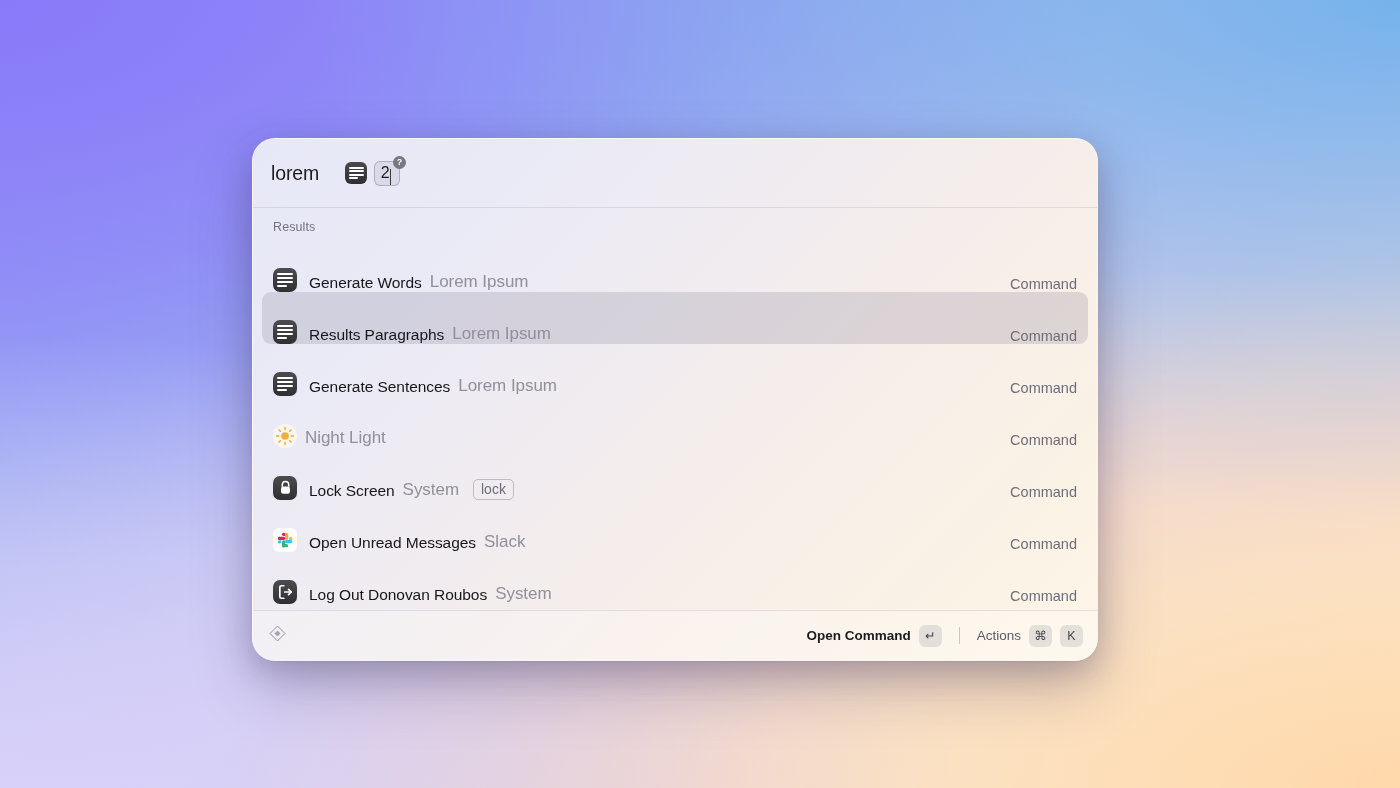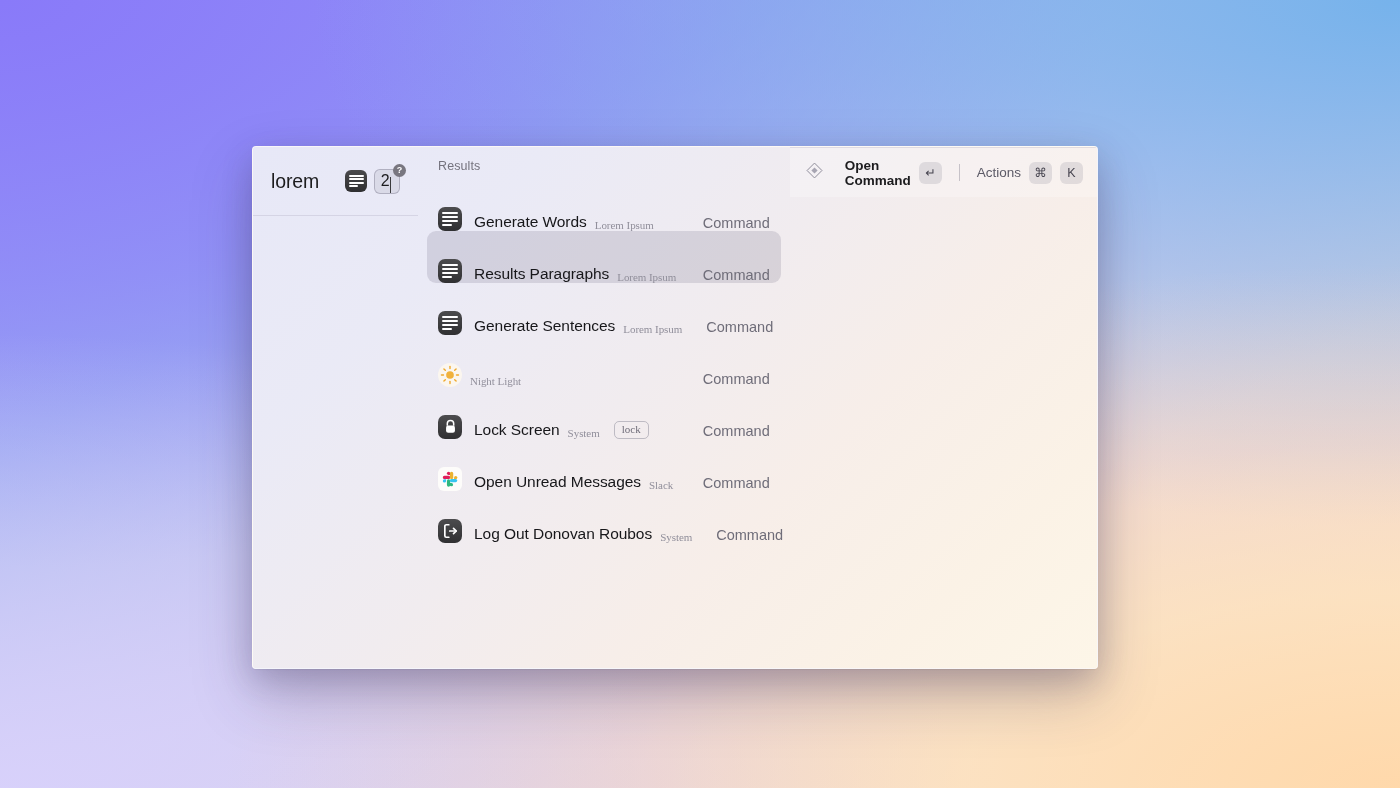--- a/index.html
+++ b/index.html
@@ -21,34 +21,34 @@
       radial-gradient(95% 80% at 0% 100%, rgba(216,209,251,0.95) 0%, rgba(208,203,248,0.55) 38%, rgba(255,255,255,0) 72%),
       radial-gradient(105% 90% at 100% 0%, rgba(116,178,235,0.98) 0%, rgba(130,176,236,0.55) 40%, rgba(255,255,255,0) 74%),
       radial-gradient(110% 100% at 0% 0%, rgba(137,122,249,1) 0%, rgba(140,133,248,0.72) 36%, rgba(255,255,255,0) 72%),
       linear-gradient(150deg, #9a8cf9 0%, #9fb4f0 28%, #d8d2f0 52%, #efe0da 70%, #fae4c9 100%);
   }
 
   
   #launcher {
     position: absolute;
     left: 252px;
-    top: 146px;
+    top: 138px;
     width: 846px;
     height: 523px;
-    border-radius: 4px;
+    border-radius: 23px;
     overflow: hidden;
     background:
       linear-gradient(135deg, #e7e8f7 0%, #eaeaf6 22%, #f1ecef 46%, #f7eee9 64%, #fbf2e6 84%, #fdf6e8 100%);
     box-shadow:
       0 1px 1px rgba(0,0,0,0.05),
       0 10px 30px rgba(60,50,90,0.22),
       0 26px 60px rgba(60,50,90,0.28);
     border: 0.5px solid rgba(255,255,255,0.55);
     display: flex;
-    flex-direction: row;
+    flex-direction: column;
   }
 
   
   #searchbar {
     height: 69px;
     flex: 0 0 69px;
     display: flex;
     align-items: center;
     padding: 0 18px;
     border-bottom: 1px solid rgba(120,115,140,0.17);
@@ -206,30 +206,29 @@
     display:flex; align-items:center; justify-content:center;
   }
 
   .row-title {
     font-size: 15.5px;
     color: #17171a;
     white-space: nowrap;
     letter-spacing: -0.05px;
   }
   .row-subtitle {
-    font-size: 11px;
+    font-size: 17px;
     color: #918f9b;
     white-space: nowrap;
     margin-left: -4px;
     letter-spacing: -0.05px;
-    font-family: Liberation Serif, serif;
   }
   .row-alias {
-    font-family: Liberation Serif, serif;
-    font-size: 11px;
+    font-family: Liberation Sans, sans-serif;
+    font-size: 14px;
     color: #6e6c78;
     border: 1px solid rgba(120,118,135,0.42);
     border-radius: 5px;
     padding: 2.5px 7px 3px 7px;
     line-height: 1;
     margin-left: 2px;
   }
   .row-spacer { flex: 1 1 auto; }
   .row-kind {
     font-size: 14.5px;

